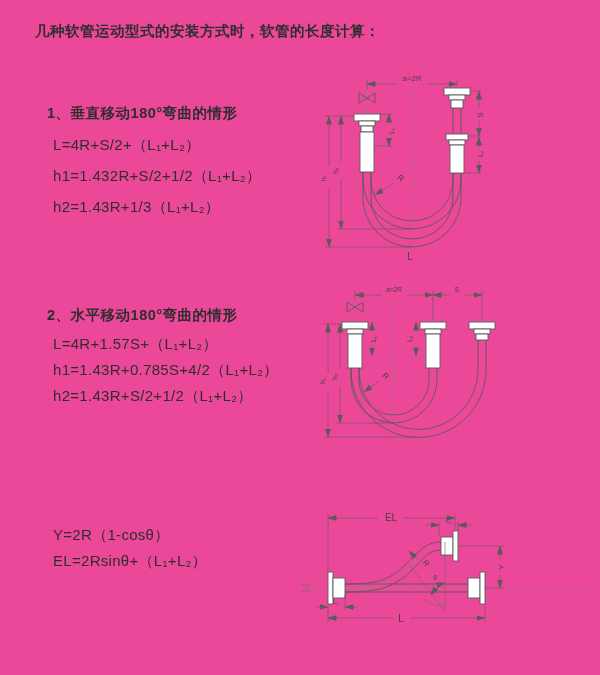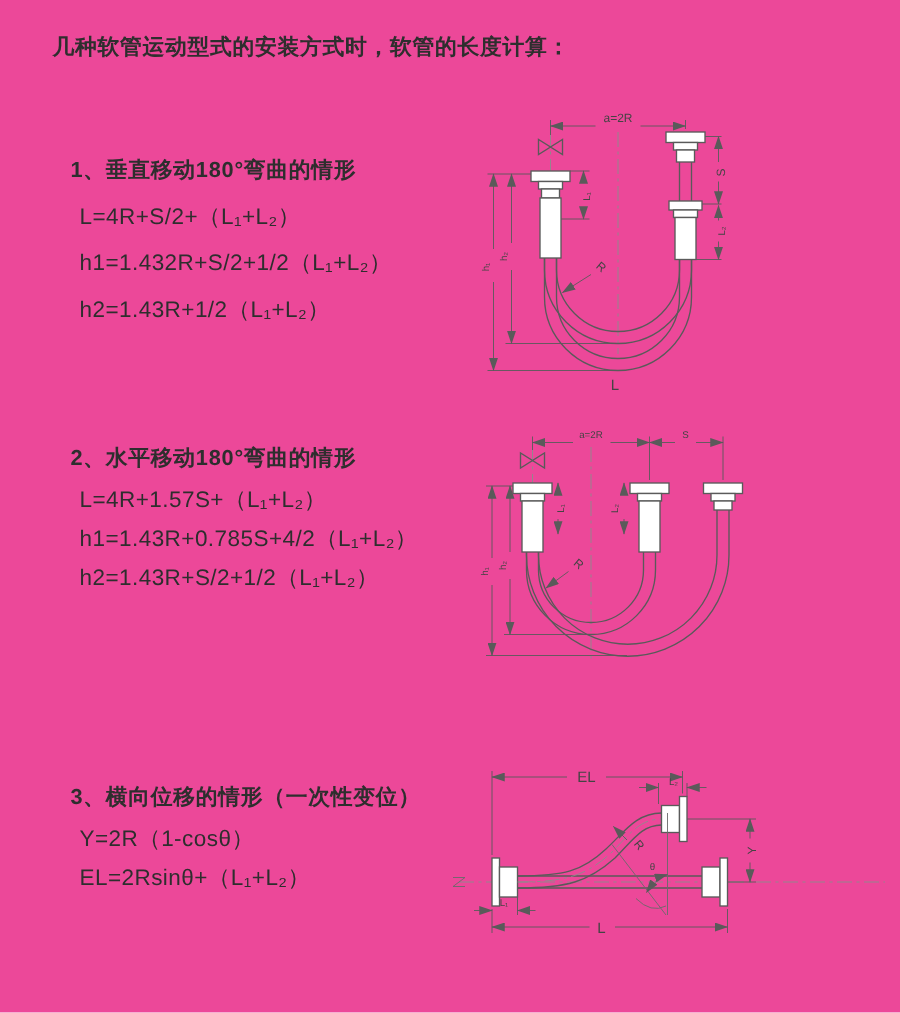--- a/index.html
+++ b/index.html
@@ -1,20 +1,20 @@
 <!DOCTYPE html>
 <html><head>
 <meta charset="utf-8">
 <style>
   html,body{margin:0;padding:0;background:#fff;}
   .page{position:relative;width:600px;height:675px;background:#ec4899;overflow:hidden;
         font-family:"Liberation Sans","DejaVu Sans",sans-serif;color:#2e2e2e;}
   .doc-title{position:absolute;left:35px;top:22px;font-size:14.5px;font-weight:bold;letter-spacing:.5px;}
   .calc-section{position:absolute;left:47px;}
-  .s1{top:104px}.s2{top:296px}.s3{top:522px}
+  .s1{top:104px}.s2{top:306px}.s3{top:522px}
   .sec-heading{font-size:14.5px;font-weight:bold;letter-spacing:.5px;margin-bottom:6px;}
   .formula{margin-left:6px;font-size:15px;letter-spacing:.3px;white-space:nowrap;}
   .s1 .formula{line-height:31px}
   .s2 .formula,.s3 .formula{line-height:26px}
   .diag{position:absolute;}
   #d1{left:305px;top:68px}
   #d2{left:312px;top:280px}
   #d3{left:298px;top:498px}
   .ln{stroke:#5a5a5a;stroke-width:.9;fill:none;}
   .thin{stroke:#6a6a6a;stroke-width:.6;fill:none;}
@@ -29,32 +29,31 @@
 <body>
 
 <div class="page">
 
   <div class="doc-title">几种软管运动型式的安装方式时，软管的长度计算：</div>
 
   <section class="calc-section s1">
     <div class="sec-heading">1、垂直移动180°弯曲的情形</div>
     <div class="formula">L=4R+S/2+（L₁+L₂）</div>
     <div class="formula">h1=1.432R+S/2+1/2（L₁+L₂）</div>
-    <div class="formula">h2=1.43R+1/2（L₁+L₂）</div>
+    <div class="formula">h2=1.43R+1/3（L₁+L₂）</div>
   </section>
 
   <section class="calc-section s2">
     <div class="sec-heading">2、水平移动180°弯曲的情形</div>
     <div class="formula">L=4R+1.57S+（L₁+L₂）</div>
     <div class="formula">h1=1.43R+0.785S+4/2（L₁+L₂）</div>
     <div class="formula">h2=1.43R+S/2+1/2（L₁+L₂）</div>
   </section>
 
   <section class="calc-section s3">
-    <div class="sec-heading">3、横向位移的情形（一次性变位）</div>
     <div class="formula">Y=2R（1-cosθ）</div>
     <div class="formula">EL=2Rsinθ+（L₁+L₂）</div>
   </section>
 
   <svg id="d1" class="diag" width="270" height="200" viewBox="0 0 270 200">
     <defs>
       <marker id="a1" markerUnits="userSpaceOnUse" markerWidth="9" markerHeight="6" refX="8.5" refY="3" orient="auto-start-reverse" viewBox="0 0 9 6">
           <path d="M0,0 L9,3 L0,6 Z" fill="#5a5a5a"></path>
         </marker>
       <pattern id="h1p" width="3.5" height="3.5" patternUnits="userSpaceOnUse">

